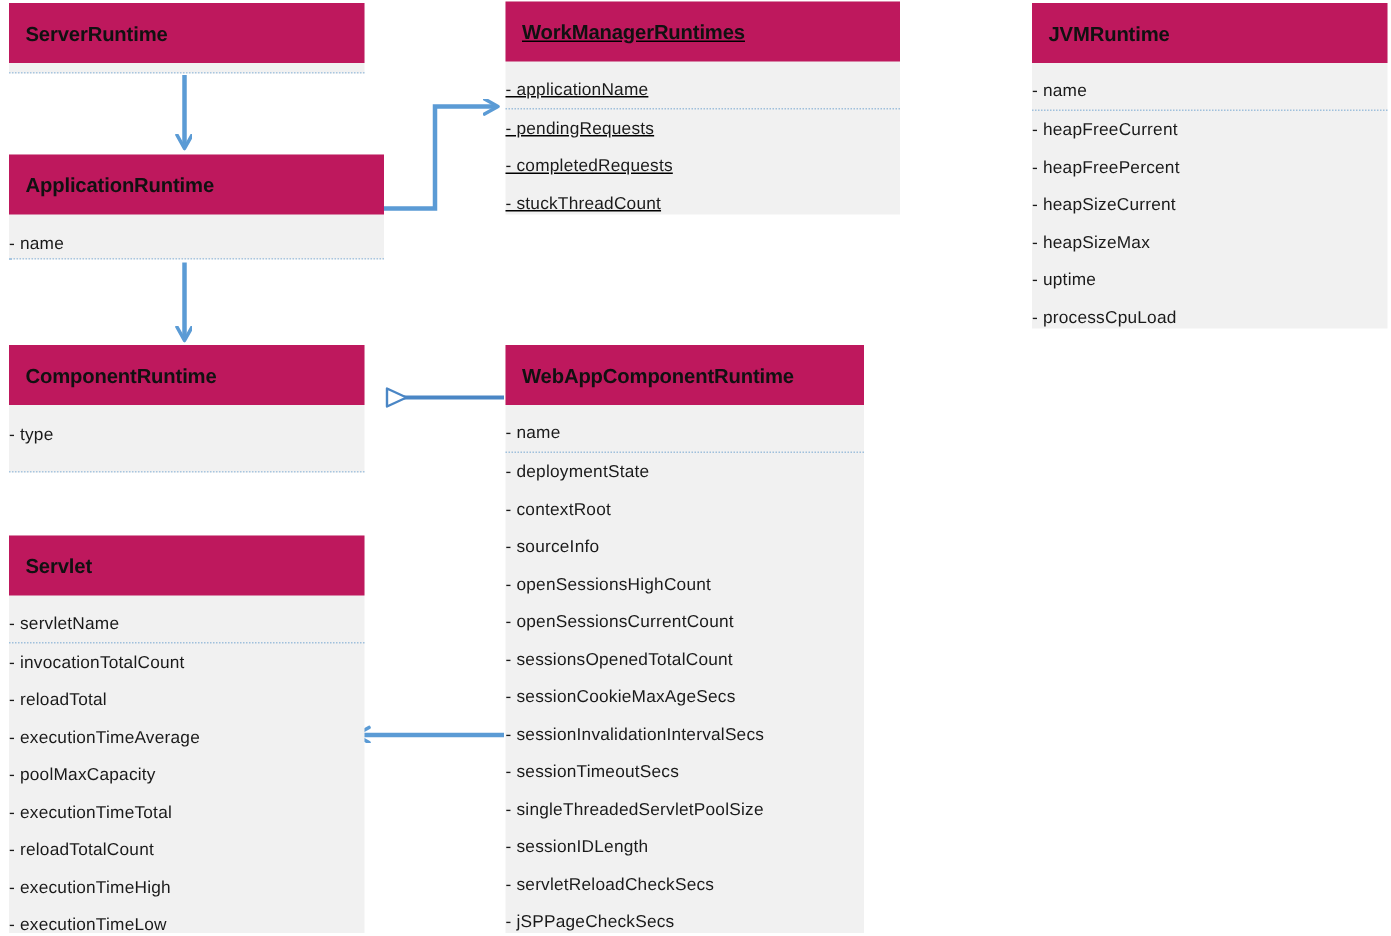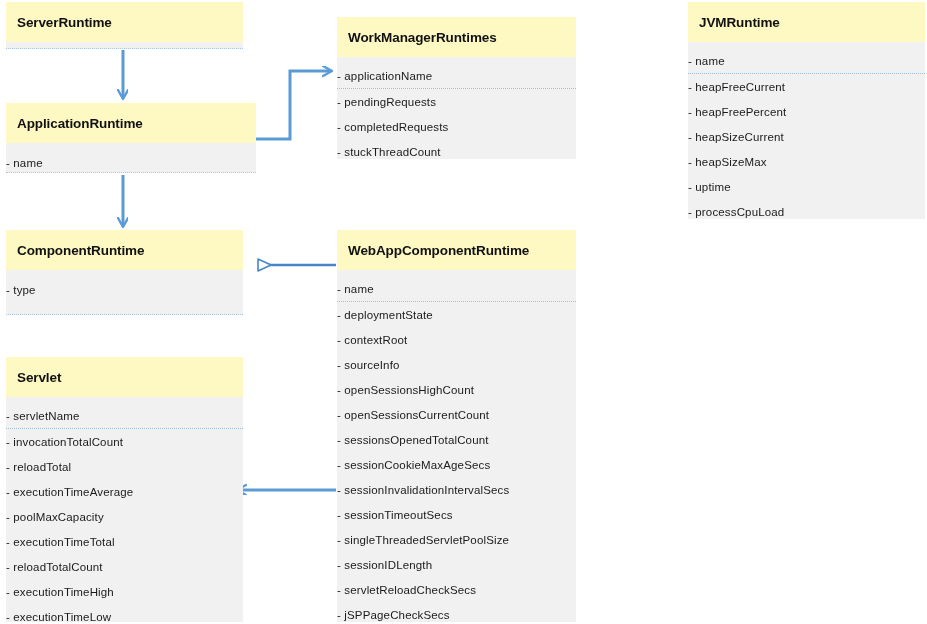--- a/index.html
+++ b/index.html
@@ -21,21 +21,21 @@
     position: absolute;
     box-sizing: border-box;
     background: #f1f1f1;
     border-bottom: 1px dotted #a8c6e0;
   }
   .uml-class.no-foot {
     border-bottom: none;
   }
   .class-header {
     box-sizing: border-box;
-    background: #fef9c3;
+    background: #be185d;
     height: 40px;
     display: flex;
     align-items: center;
     padding-left: 11px;
   }
   .class-name {
     font-size: 13.5px;
     font-weight: bold;
     color: #111111;
     letter-spacing: -0.1px;
@@ -101,21 +101,21 @@
       <line x1="336" y1="490" x2="238" y2="490" stroke="#5b9bd5" stroke-width="3" marker-end="url(#openArrow)"></line>
     </g>
   </svg>
 
   <div id="class-layer">
       <div class="uml-class" style="left: 6px; top: 2px; width: 237px; height: 47px;">
         <div class="class-header">
           <span class="class-name">ServerRuntime</span>
         </div>
       </div>
-      <div class="uml-class no-foot" style="left: 337px; top: 17px; width: 239px; height: 142px;">
+      <div class="uml-class no-foot" style="left: 337px; top: 1px; width: 263px; height: 142px; text-decoration: underline;">
         <div class="class-header">
           <span class="class-name">WorkManagerRuntimes</span>
         </div>
         <div class="class-body">
           <div class="attr-row sep">
             <span class="attr-text">- applicationName</span>
           </div>
           <div class="attr-row">
             <span class="attr-text">- pendingRequests</span>
           </div>

